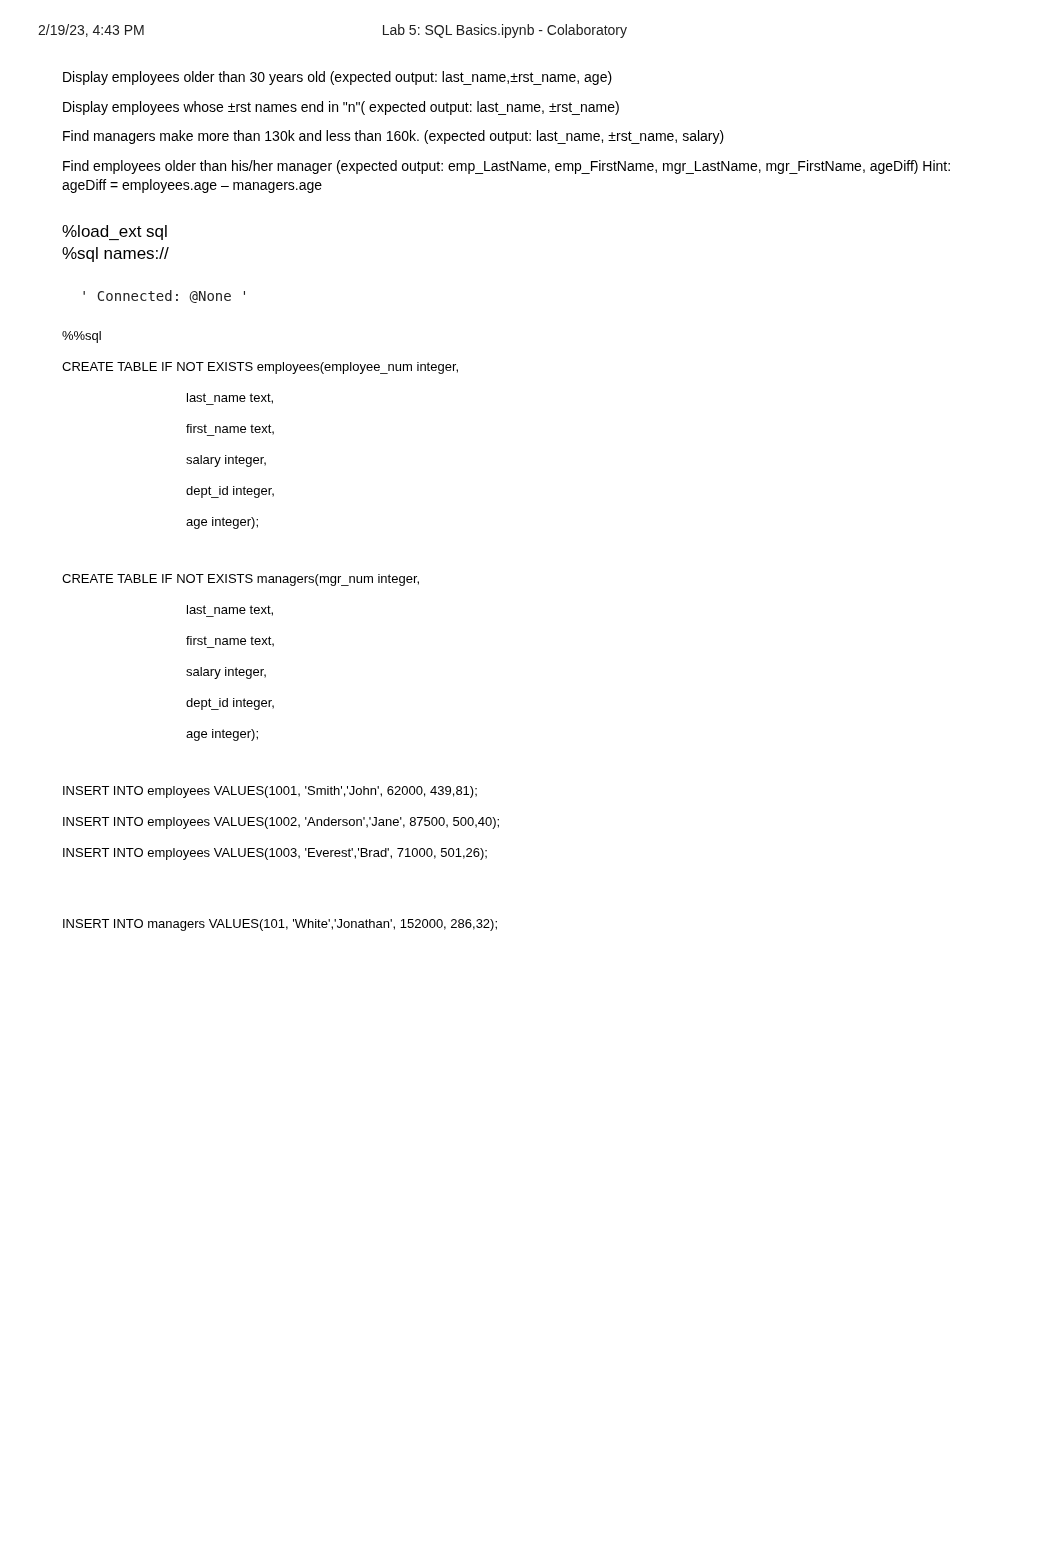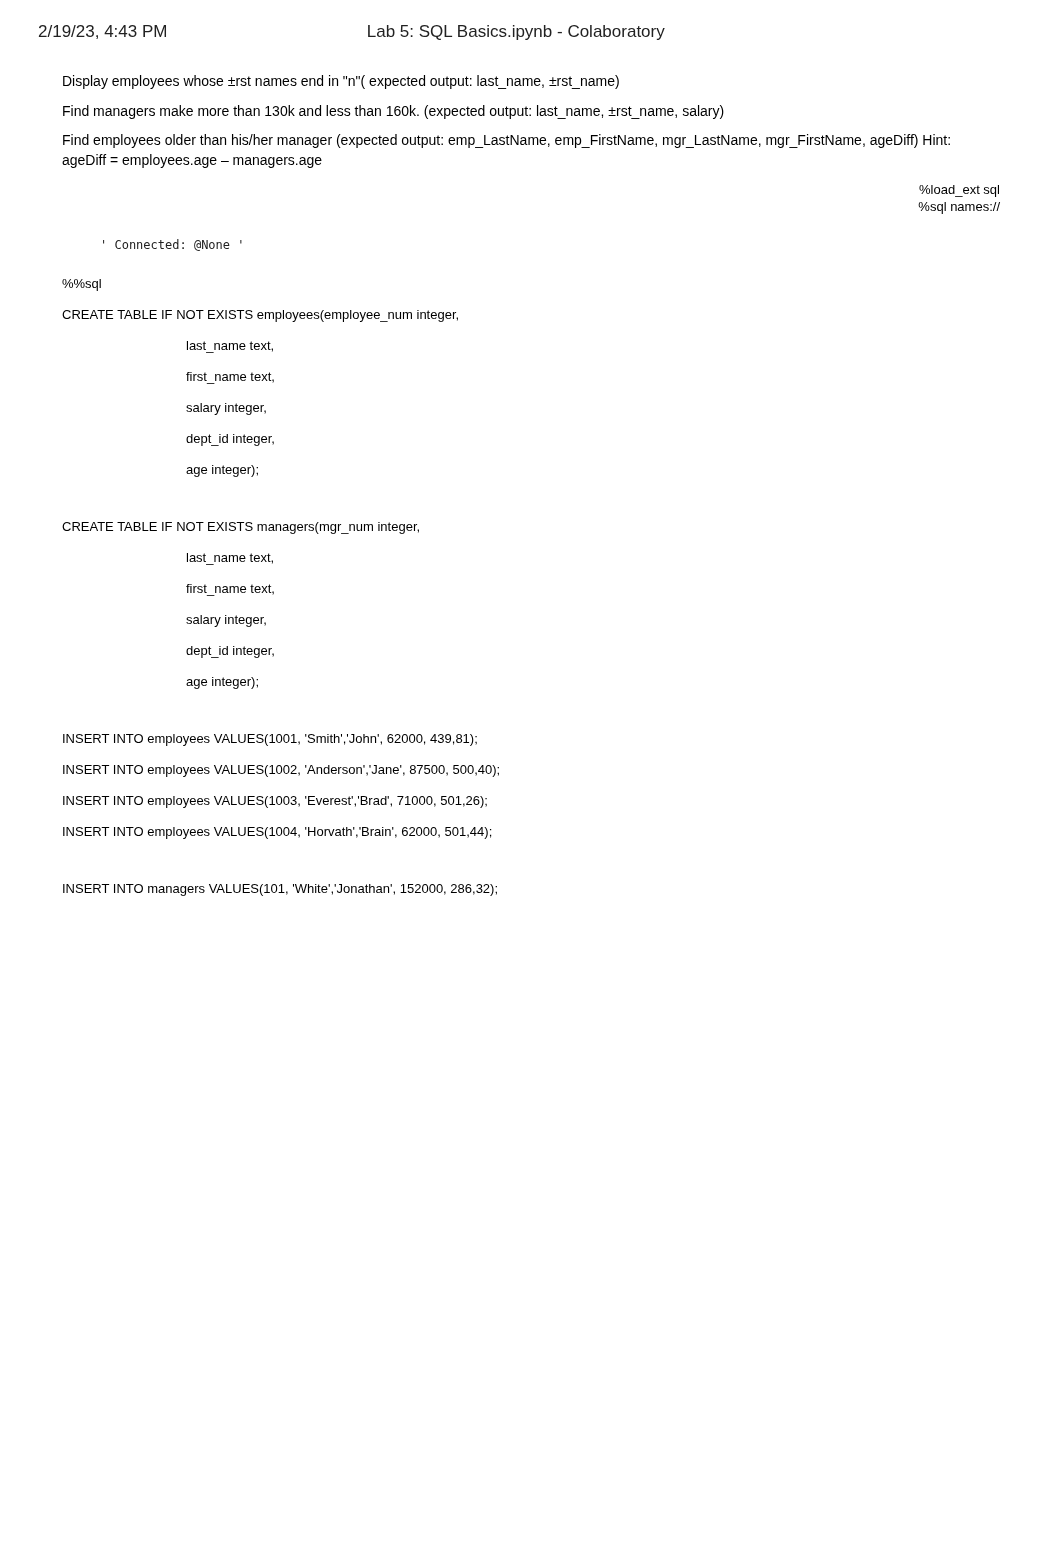--- a/index.html
+++ b/index.html
@@ -12,52 +12,51 @@
       font-family: Arial, "Helvetica Neue", Helvetica, sans-serif;
       width: 1062px;
       min-height: 1561px;
       position: relative;
       color: #000;
     }
     .header {
       display: flex;
       justify-content: space-between;
       padding: 22px 38px 0 38px;
-      font-size: 17px;
+      font-size: 14px;
       color: #222;
     }
     .content {
       padding: 30px 62px 0 62px;
     }
     .task-list {
       font-size: 14px;
       color: #000;
       line-height: 1.4;
     }
     .task-item {
       margin-bottom: 10px;
     }
     .task-item.multiline {
       margin-bottom: 0;
     }
     .code-block {
-      font-size: 13px;
+      font-size: 17px;
       color: #000;
-      margin-top: 12px;
-      text-align: right;
+      margin-top: 26px;
     }
     .code-line {
       margin-bottom: 2px;
       white-space: pre;
     }
     .output-connected {
       font-family: monospace;
-      font-size: 12px;
+      font-size: 14px;
       color: #222;
-      margin: 22px 0 22px 32px;
+      margin: 22px 0 22px 12px;
       padding: 2px 6px;
     }
     .sql-block {
       font-size: 13px;
       color: #000;
     }
     .sql-line {
       margin-bottom: 2px;
       white-space: pre;
     }
@@ -91,20 +90,21 @@
 
 <div class="header">
   <div>2/19/23, 4:43 PM</div>
   <div>Lab 5: SQL Basics.ipynb - Colaboratory</div>
   <div style="width:160px"></div>
 </div>
 
 <div class="content">
 
   <div class="task-list">
+    <div class="task-item">Display employees older than 30 years old (expected output: last_name,±rst_name, age)</div>
     <div class="task-item">Display employees whose ±rst names end in "n"( expected output: last_name, ±rst_name)</div>
     <div class="task-item">Find managers make more than 130k and less than 160k. (expected output: last_name, ±rst_name, salary)</div>
     <div class="task-item multiline">
       <span>Find employees older than his/her manager (expected output: emp_LastName, emp_FirstName, mgr_LastName, mgr_FirstName, ageDiff) Hint:</span><br>
       <span>ageDiff = employees.age – managers.age</span>
     </div>
   </div>
 
   <div class="code-block">
     <div class="code-line">%load_ext sql</div>
@@ -144,21 +144,20 @@
     <div class="sql-line indent">age integer);</div>
 
     <div class="big-gap"></div>
 
     <div class="sql-line">INSERT INTO employees VALUES(1001, 'Smith','John', 62000, 439,81);</div>
     <div class="gap"></div>
     <div class="sql-line">INSERT INTO employees VALUES(1002, 'Anderson','Jane', 87500, 500,40);</div>
     <div class="gap"></div>
     <div class="sql-line">INSERT INTO employees VALUES(1003, 'Everest','Brad', 71000, 501,26);</div>
     <div class="gap"></div>
-    <div class="sql-line">INSERT INTO employees VALUES(1004, 'Horvath','Brain', 62000, 501,44);</div>
 
     <div class="big-gap"></div>
 
     <div class="sql-line">INSERT INTO managers VALUES(101, 'White','Jonathan', 152000, 286,32);</div>
   </div>
 
   <div class="hidden-section">
     <span class="hl">INSERT INTO managers VALUES(102, 'Smith','Eric', 133000, 501,42);</span>
     <span class="hl">INSERT INTO managers VALUES(103, 'Vaughn','Benjamin', 158000, 502,51);</span>
     <span class="hl"> * sqlite://</span>

